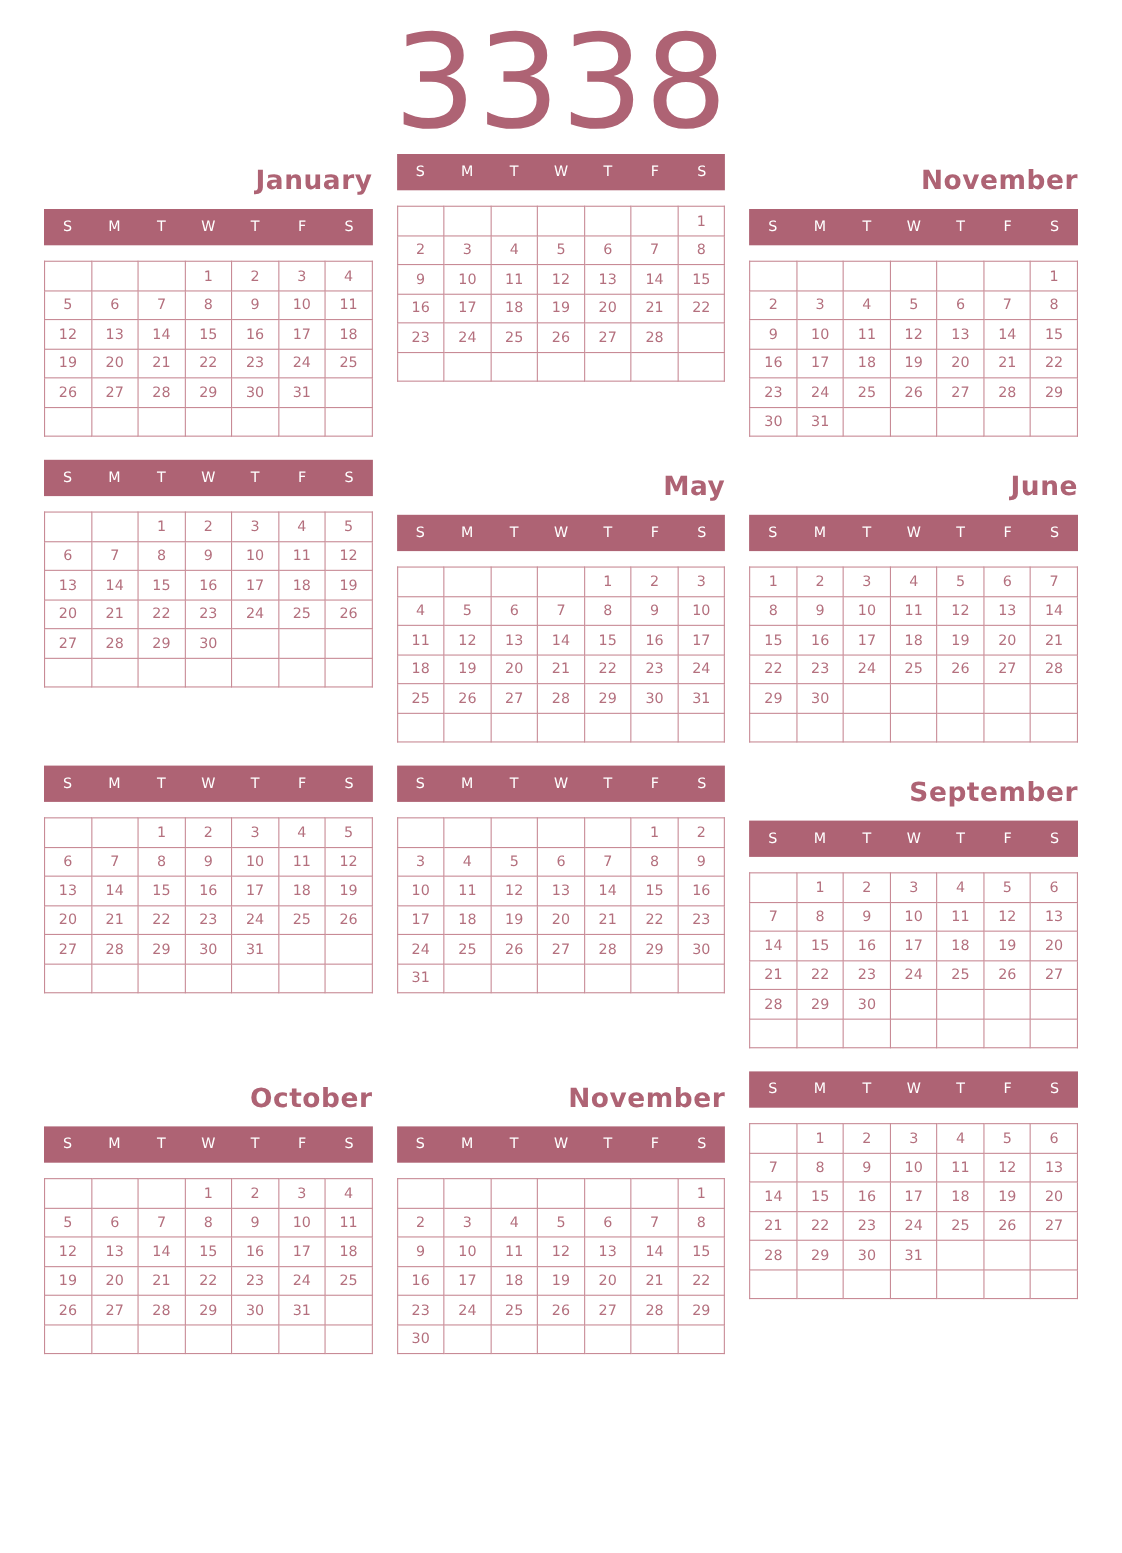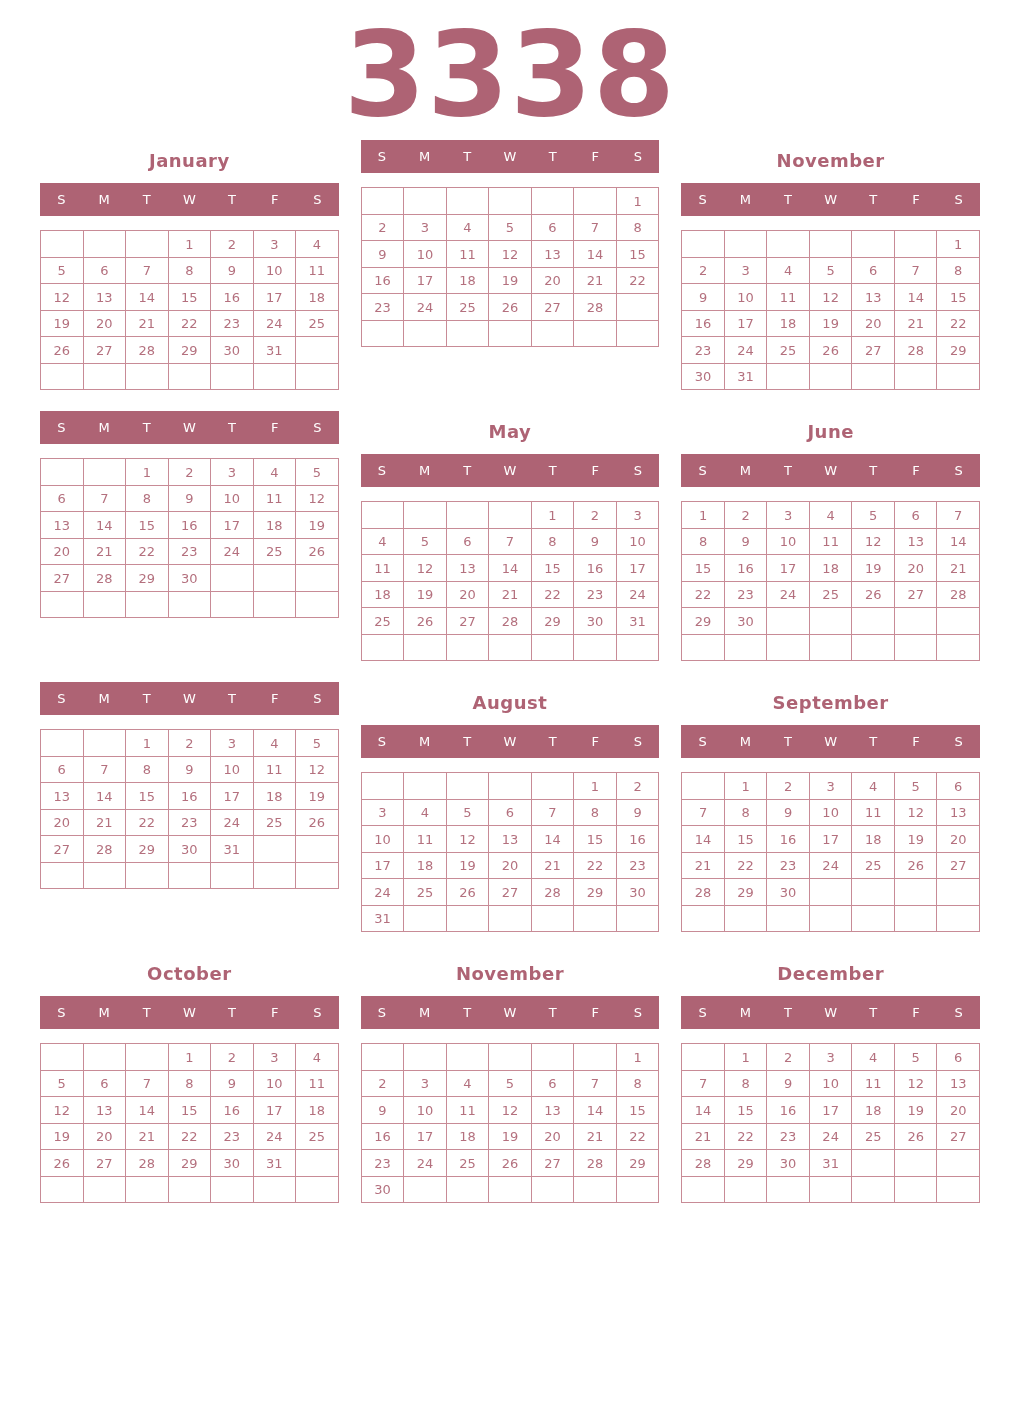--- a/index.html
+++ b/index.html
@@ -16,36 +16,36 @@
     height: 1412px;
     background: var(--page-bg);
     font-family: "DejaVu Sans", sans-serif;
     overflow: hidden;
   }
   .year-title {
     margin: 14px 0 6px 0;
     text-align: center;
     font-size: 118px;
     line-height: 1.02;
-    font-weight: bold;
+    font-weight: normal;
     color: var(--accent);
     letter-spacing: 1px;
   }
   .months-grid {
     display: grid;
     grid-template-columns: repeat(3, 1fr);
     column-gap: 22px;
     row-gap: 21px;
     padding: 0 40px;
   }
   .month { width: 100%; }
   .month-name {
     margin: 10px 0 12px 0;
-    text-align: center;
-    font-size: 18px;
+    text-align: right;
+    font-size: 24px;
     font-weight: bold;
     color: var(--accent);
     letter-spacing: 0.5px;
   }
   .weekday-band {
     background: var(--accent);
     color: var(--band-text);
     display: grid;
     grid-template-columns: repeat(7, 1fr);
     height: 33px;
@@ -564,21 +564,20 @@
               <td></td>
               <td></td>
               <td></td>
               <td></td>
             </tr>
           </tbody>
     </table>
   </section>
 
   <section class="month">
-    <h2 class="month-name">August</h2>
     <div class="weekday-band">
           <span>S</span>
           <span>M</span>
           <span>T</span>
           <span>W</span>
           <span>T</span>
           <span>F</span>
           <span>S</span>
         </div>
     <table class="days">
@@ -848,21 +847,20 @@
               <td></td>
               <td></td>
               <td></td>
               <td></td>
             </tr>
           </tbody>
     </table>
   </section>
 
   <section class="month">
-    <h2 class="month-name">December</h2>
     <div class="weekday-band">
           <span>S</span>
           <span>M</span>
           <span>T</span>
           <span>W</span>
           <span>T</span>
           <span>F</span>
           <span>S</span>
         </div>
     <table class="days">

